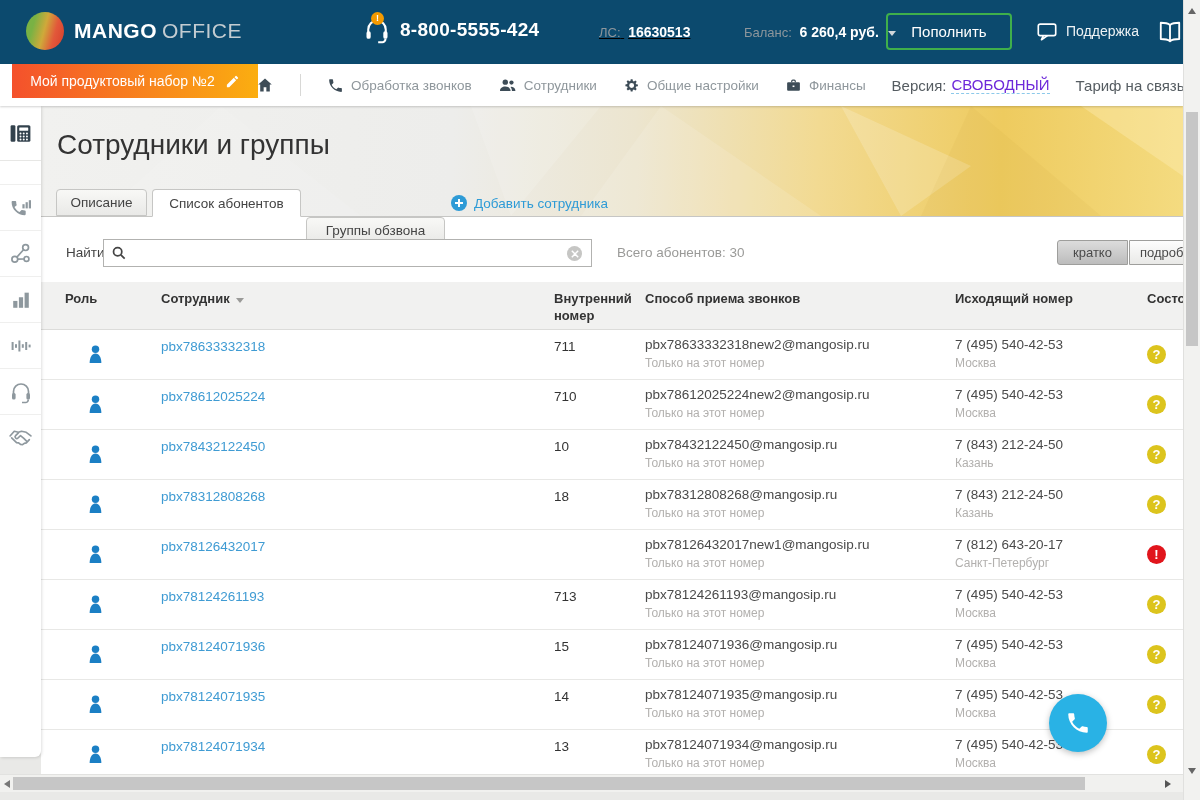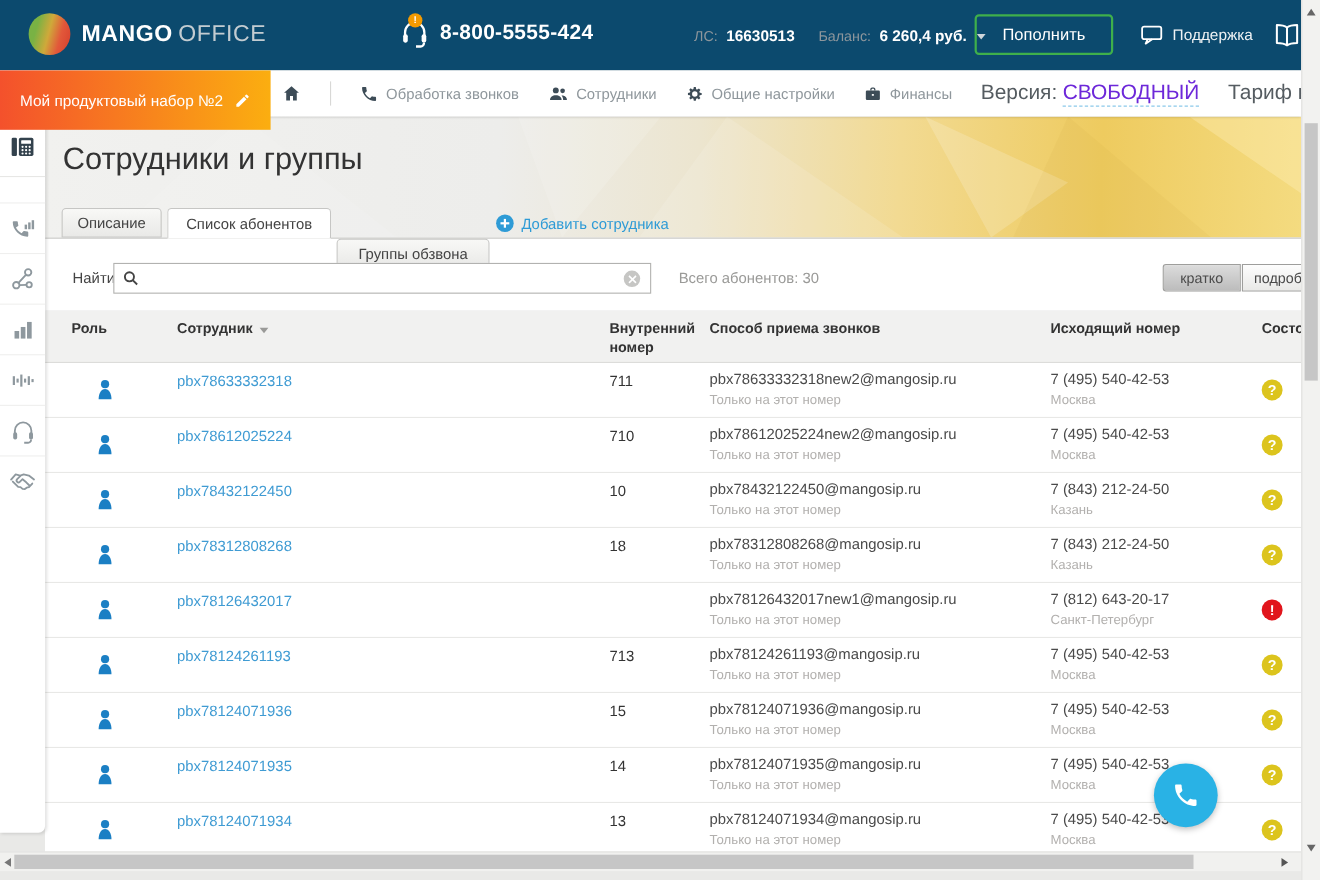--- a/index.html
+++ b/index.html
@@ -15,40 +15,40 @@
   .brand-bold { color:#fff; font-weight:bold; font-size:21px; letter-spacing:.5px; }
   .brand-light { color:#c3ccd1; font-weight:normal; font-size:21px; letter-spacing:.5px; margin-left:5px; }
   .phone-grp { position:absolute; left:363px; top:16px; display:flex; align-items:center; }
   .headset-wrap { position:relative; width:28px; height:28px; }
   .badge { position:absolute; left:8px; top:-4px; width:13px; height:13px; background:#f49a00; border-radius:50%;
     color:#fff; font-size:9px; font-weight:bold; text-align:center; line-height:13px; }
   .hot-number { color:#fff; font-size:19px; font-weight:bold; margin-left:9px; letter-spacing:.3px; }
   .kv { position:absolute; top:24px; white-space:nowrap; }
   .kv .k { color:#8d969c; font-size:13px; }
   .kv .v { color:#fff; font-size:14px; font-weight:bold; margin-left:4px; }
-  .acct { left:631px; }
+  .acct { left:599px;text-decoration:underline; }
   .balance { left:744px; }
   .caret-down-white { display:inline-block; width:0; height:0; border-left:4px solid transparent;
     border-right:4px solid transparent; border-top:5px solid #cfd6da; margin-left:6px; vertical-align:middle; }
   .topup-btn { position:absolute; left:886px; top:13px; width:126px; height:37px; background:transparent;
     border:2px solid #3faf4b; border-radius:4px; color:#fff; font-size:15px; font-family:inherit; cursor:pointer; }
   .support { position:absolute; left:1036px; top:20px; display:flex; align-items:center; gap:8px;
     color:#eef2f4; font-size:14px; }
   .book-icn { position:absolute; left:1157px; top:19px; }
 
   
   .nav { position:absolute; left:0; top:64px; width:1183px; height:42px; background:#fff;
     box-shadow:0 1px 2px rgba(0,0,0,.18); z-index:4; }
-  .product-tab { position:absolute; left:0; top:0; width:246px; height:54px;
+  .product-tab { position:absolute; left:12px; top:0; width:246px; height:34px;
     background:linear-gradient(90deg,#f4512c,#fbae10); color:#fff; font-size:14px;
     display:flex; align-items:center; justify-content:center; gap:10px; cursor:pointer; }
   .nav-items { position:absolute; left:256px; top:0; height:42px; display:flex; align-items:center; gap:26px; white-space:nowrap; }
   .nav-item { display:flex; align-items:center; gap:7px; color:#8f979c; font-size:13.5px; cursor:pointer; }
   .nav-divider { width:1px; height:22px; background:#d8d8d6; }
-  .nav-link-grp { display:flex; align-items:center; gap:5px; font-size:19px; color:#555c61; }
+  .nav-link-grp { display:flex; align-items:center; gap:5px; font-size:15px; color:#555c61; }
   .dashed-link { color:#6d28d9; border-bottom:1px dashed #8cc9ea; cursor:pointer; }
 
   
   .sidebar { position:absolute; left:0; top:106px; width:41px; height:651px; background:#fff;
     border-radius:0 0 6px 0; box-shadow:1px 1px 3px rgba(0,0,0,.12); z-index:3; }
   .sb-item { height:46px; display:flex; align-items:center; justify-content:center; border-top:1px solid #efefee; cursor:pointer; }
   .sb-item.first { height:54px; border-top:none; }
   .sb-gap { height:24px; border-top:1px solid #e7e7e5; }
 
   

